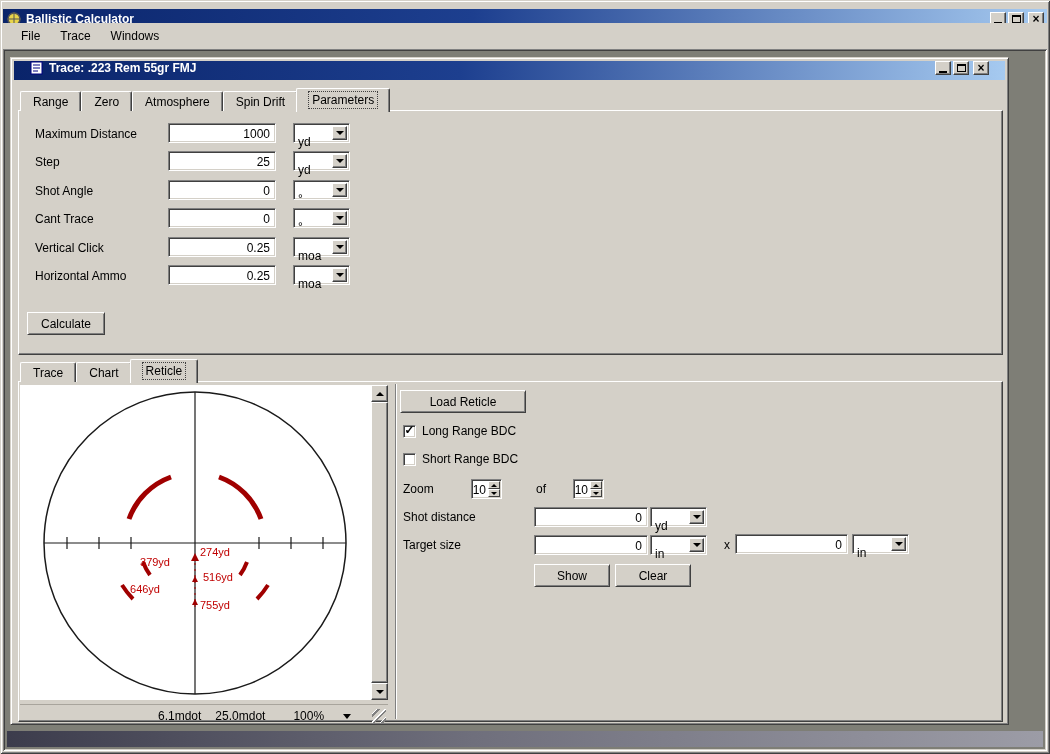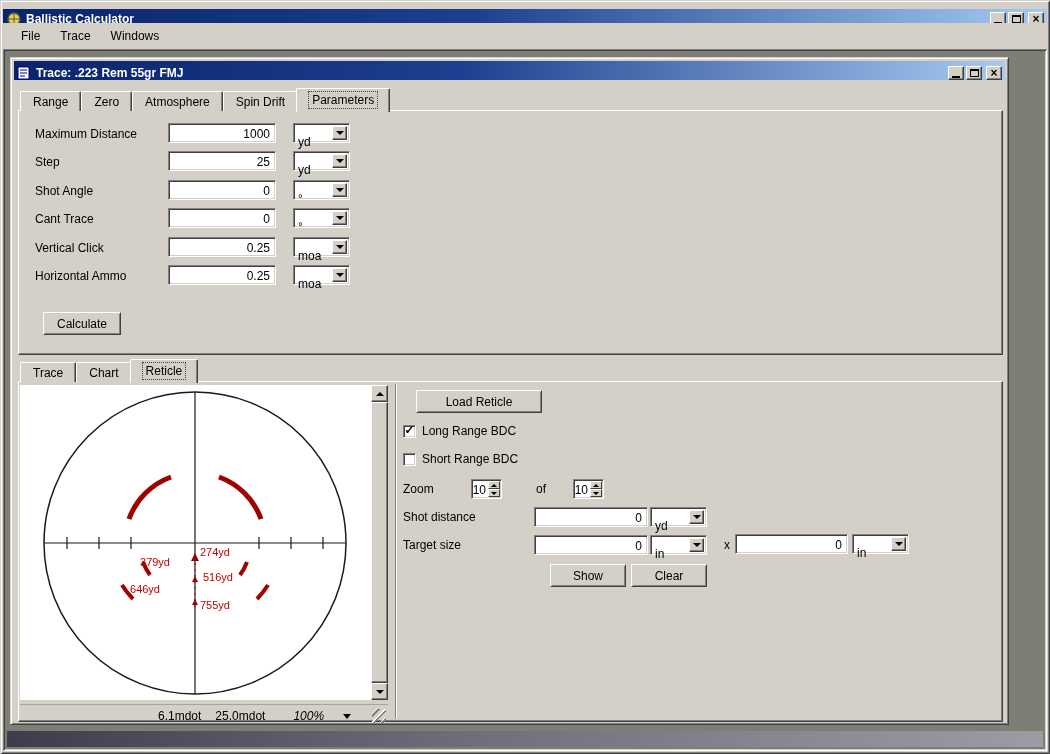--- a/index.html
+++ b/index.html
@@ -36,21 +36,21 @@
     box-shadow: inset 1px 1px 0 #808080, inset -1px -1px 0 #fff, inset 2px 2px 0 #404040, inset -2px -2px 0 #d4d0c8; }
   .mdi-strip { position:absolute; left:4px; right:4px; bottom:4px; height:16px;
     background:linear-gradient(90deg,#3c3c4c 0%,#6f6f7c 45%,#9c9ca6 100%); }
 
   
   .child { position:absolute; left:7px; top:8px; width:999px; height:668px; background:#d4d0c8;
     border:1px solid; border-color:#d4d0c8 #404040 #404040 #d4d0c8;
     box-shadow: inset 1px 1px 0 #fff, inset -1px -1px 0 #808080; padding:2px; }
   .child-titlebar { position:absolute; left:3px; top:3px; right:3px; height:19px;
     background:linear-gradient(90deg,#0a246a 0%,#1d3f8f 45%,#a6caf0 100%);
-    display:flex; align-items:flex-end; padding:0 3px; color:#fff; }
+    display:flex; align-items:flex-start; padding:0 16px; color:#fff; }
   .child-titlebar .ttl { font-weight:bold; font-size:12px; margin-left:5px; flex:1; }
   .child-body { position:absolute; left:3px; top:24px; right:3px; bottom:3px; background:#d4d0c8; }
 
   
   .tabstrip { position:absolute; display:flex; align-items:flex-end; height:24px; z-index:3; }
   .tab { height:20px; padding:3px 12px 0; background:#d4d0c8; position:relative;
     border:1px solid #404040; border-bottom:none; border-top-color:#fff; border-left-color:#fff;
     box-shadow: inset -1px 0 0 #808080; border-radius:2px 2px 0 0; cursor:default; white-space:nowrap; }
   .tab.selected { height:24px; padding-top:4px; margin:0 -2px -1px; z-index:4; }
   .tab.selected .tab-label { outline:1px dotted #404040; padding:1px 3px; }
@@ -74,39 +74,39 @@
   .combo { position:absolute; height:20px; width:57px; }
   .combo .ctext { position:absolute; left:4px; top:3px;margin-top:8px; }
   .p-combo { left:274px; }
   .dd-btn { position:absolute; right:2px; top:2px; bottom:2px; width:15px; background:#d4d0c8;
     border:1px solid; border-color:#fff #404040 #404040 #fff; box-shadow: inset -1px -1px 0 #808080;
     display:flex; align-items:center; justify-content:center; }
   .arr-down { width:0; height:0; border-left:4px solid transparent; border-right:4px solid transparent; border-top:4px solid #000; }
 
   .btn { background:#d4d0c8; border:1px solid; border-color:#fff #404040 #404040 #fff;
     box-shadow: inset 1px 1px 0 #d4d0c8, inset -1px -1px 0 #808080;
-    display:flex; align-items:center; justify-content:center; position:absolute; cursor:default;margin-left:16px; }
+    display:flex; align-items:center; justify-content:center; position:absolute; cursor:default; }
   .btn-calculate { left:8px; top:201px; width:78px; height:23px; }
 
   
   .viewport { position:absolute; left:1px; top:3px; width:351px; height:315px; background:#fff; }
   .vscroll { position:absolute; left:352px; top:3px; width:17px; height:315px; background:#e9e7e1; }
   .sb-btn { position:absolute; left:0; width:17px; height:17px; background:#d4d0c8;
     border:1px solid; border-color:#fff #404040 #404040 #fff; box-shadow: inset -1px -1px 0 #808080;
     display:flex; align-items:center; justify-content:center; }
   .sb-up { top:0; } .sb-down { bottom:0; }
   .arr-up-s { width:0;height:0;border-left:4px solid transparent;border-right:4px solid transparent;border-bottom:4px solid #000; }
   .arr-down-s { width:0;height:0;border-left:4px solid transparent;border-right:4px solid transparent;border-top:4px solid #000; }
   .sb-thumb { position:absolute; left:0; top:17px; bottom:17px; width:17px; background:#d4d0c8;
     border:1px solid; border-color:#fff #404040 #404040 #fff; box-shadow: inset -1px -1px 0 #808080; }
 
   .ret-status { position:absolute; left:1px; top:322px; width:368px; height:22px;
     display:flex; align-items:center; border-top:1px solid #a8a49c; padding-left:138px; }
   .ret-status .sv { margin-right:14px; white-space:nowrap; }
-  .ret-status .zoomv { margin-left:14px; margin-right:19px;font-style:italic; }
+  .ret-status .zoomv { margin-left:14px; margin-right:19px; }
   .status-arrow { width:0;height:0;border-left:4px solid transparent;border-right:4px solid transparent;border-top:5px solid #000; margin-top:2px; }
   .size-grip { position:absolute; right:2px; bottom:3px; width:14px; height:14px;
     background: repeating-linear-gradient(135deg, transparent 0 3px, #fff 3px 4px, #808080 4px 6px); }
 
   .divider { position:absolute; left:376px; top:2px; bottom:2px; width:2px;
     border-left:1px solid #808080; border-right:1px solid #fff; }
 
   
   .btn-load { left:381px; top:8px; width:126px; height:23px; }
   .cbrow { position:absolute; left:384px; height:14px; display:flex; align-items:center; }

